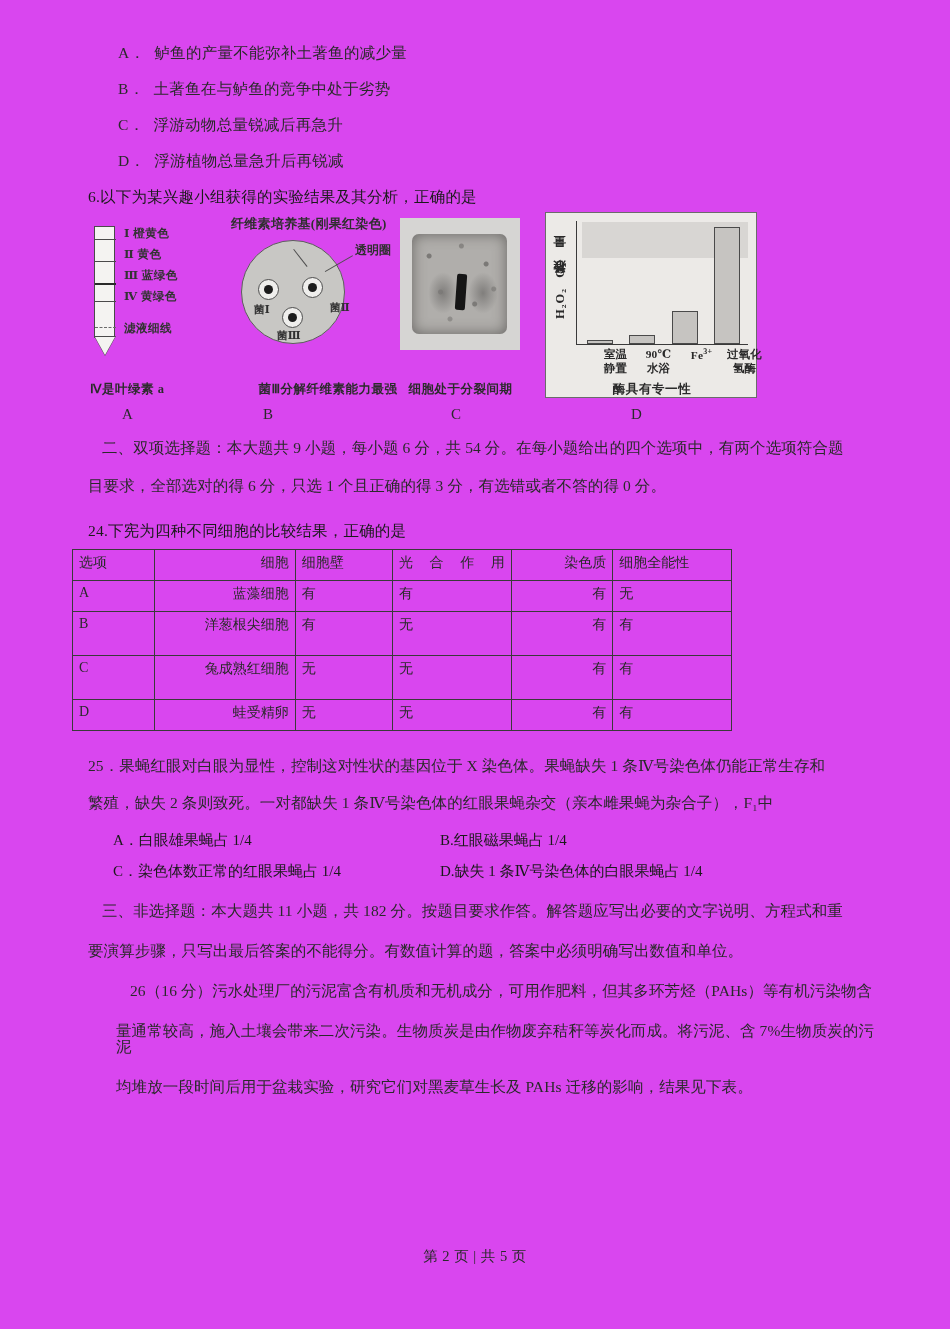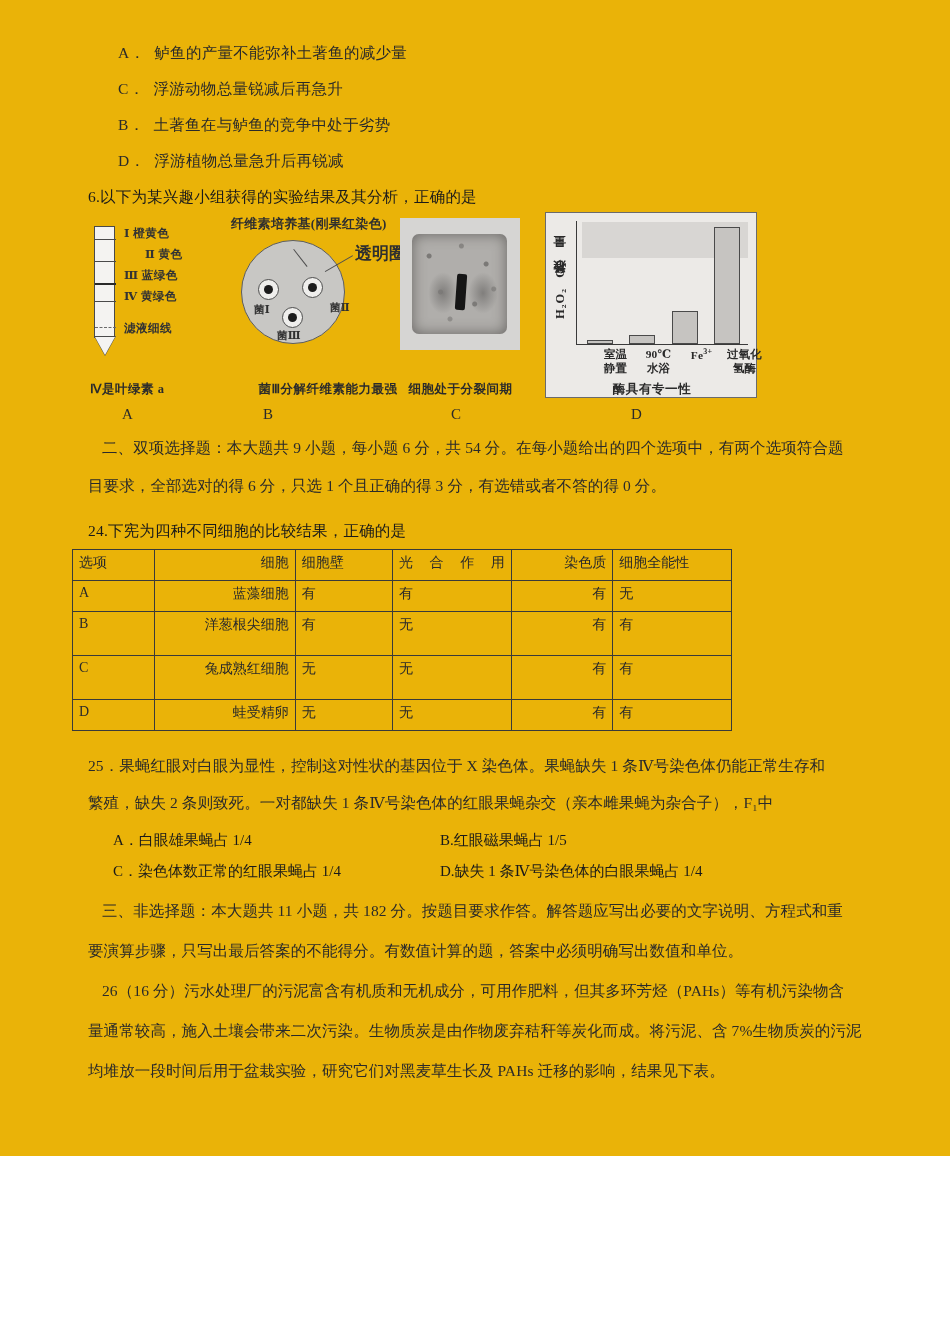--- a/index.html
+++ b/index.html
@@ -7,22 +7,22 @@
     padding: 0;
     background: #ffffff;
   }
   body {
     font-family: "Liberation Serif", "DejaVu Serif", serif;
     color: #1a1a1a;
   }
   .page {
     position: relative;
     width: 950px;
-    height: 1156px;
-    background: #eab308;
+    height: 1329px;
+    background: #d946ef;
     overflow: hidden;
   }
   .content {
     position: absolute;
     left: 0; top: 0;
     width: 950px;
   }
 
   
   .opt-line {
@@ -182,21 +182,21 @@
     left: 18px; top: 3px;
     font-size: 13px;
     font-weight: bold;
     color: #2f2f2f;
     white-space: nowrap;
     letter-spacing: 0.3px;
   }
   .b-right-label {
     position: absolute;
     left: 142px; top: 30px;
-    font-size: 17px;
+    font-size: 12px;
     font-weight: bold;
     color: #2f2f2f;
     white-space: nowrap;
   }
   .lead {
     position: absolute;
     background: #4e4e4e;
     transform-origin: 0 0;
     height: 1px;
   }
@@ -428,21 +428,21 @@
     width: 800px;
   }
   .sec3 .para { line-height: 1; margin-bottom: 24px; letter-spacing: 0.1px; }
 
   .q26 {
     position: absolute;
     left: 88px;
     top: 983px;
     width: 800px;
   }
-  .q26 .para { line-height: 1; margin-bottom: 24.5px; letter-spacing: 0.1px; }
+  .q26 .para { line-height: 1; margin-bottom: 24.5px; letter-spacing: 0.1px; margin-left: 28px; }
 
   
   .footer {
     position: absolute;
     left: 0;
     top: 1247px;
     width: 950px;
     text-align: center;
     font-size: 14.5px;
     color: #2a2a2a;
@@ -453,24 +453,24 @@
 <body>
 
 <div class="page">
   <div class="content">
 
     <div class="q5-options">
       <div class="opt-line">
         <span class="opt-letter">A．</span><span>鲈鱼的产量不能弥补土著鱼的减少量</span>
       </div>
       <div class="opt-line">
+        <span class="opt-letter">B．</span><span>土著鱼在与鲈鱼的竞争中处于劣势</span>
+      </div>
+      <div class="opt-line">
         <span class="opt-letter">C．</span><span>浮游动物总量锐减后再急升</span>
-      </div>
-      <div class="opt-line">
-        <span class="opt-letter">B．</span><span>土著鱼在与鲈鱼的竞争中处于劣势</span>
       </div>
       <div class="opt-line">
         <span class="opt-letter">D．</span><span>浮游植物总量急升后再锐减</span>
       </div>
     </div>
 
     <div class="q6-stem">6.以下为某兴趣小组获得的实验结果及其分析，正确的是</div>
 
     <div class="figure">
 
@@ -483,21 +483,21 @@
             <div class="band" style="top:74px;"></div>
             <div class="band dotted" style="top:100px;"></div>
           </div>
           <div class="tube-tip"></div>
         </div>
         <div class="tube-labels">
           <div class="tl" style="top:2px;">
             <span>Ⅰ</span>
             <span>橙黄色</span>
           </div>
-          <div class="tl" style="top:23px;margin-left:21px;">
+          <div class="tl" style="top:23px;">
             <span>Ⅱ</span>
             <span>黄色</span>
           </div>
           <div class="tl" style="top:44px;">
             <span>Ⅲ</span>
             <span>蓝绿色</span>
           </div>
           <div class="tl" style="top:65px;">
             <span>Ⅳ</span>
             <span>黄绿色</span>
@@ -625,21 +625,21 @@
         <td class="c-toti val-toti">有</td>
       </tr>
     </tbody>
       </table>
 
     <div class="q25">
       <div class="para">25．果蝇红眼对白眼为显性，控制这对性状的基因位于 X 染色体。果蝇缺失 1 条Ⅳ号染色体仍能正常生存和</div>
       <div class="para">繁殖，缺失 2 条则致死。一对都缺失 1 条Ⅳ号染色体的红眼果蝇杂交（亲本雌果蝇为杂合子），F₁中</div>
       <div class="q25-opts">
         <div class="oa">A．白眼雄果蝇占 1/4</div>
-        <div class="ob">B.红眼磁果蝇占 1/5</div>
+        <div class="ob">B.红眼磁果蝇占 1/4</div>
         <div class="oc">C．染色体数正常的红眼果蝇占 1/4</div>
         <div class="od">D.缺失 1 条Ⅳ号染色体的白眼果蝇占 1/4</div>
       </div>
     </div>
 
     <div class="sec3">
       <div class="para"><span class="indent"></span><span>三、非选择题：本大题共 11 小题，共 182 分。按题目要求作答。解答题应写出必要的文字说明、方程式和重</span></div>
       <div class="para">要演算步骤，只写出最后答案的不能得分。有数值计算的题，答案中必须明确写出数值和单位。</div>
     </div>
 

